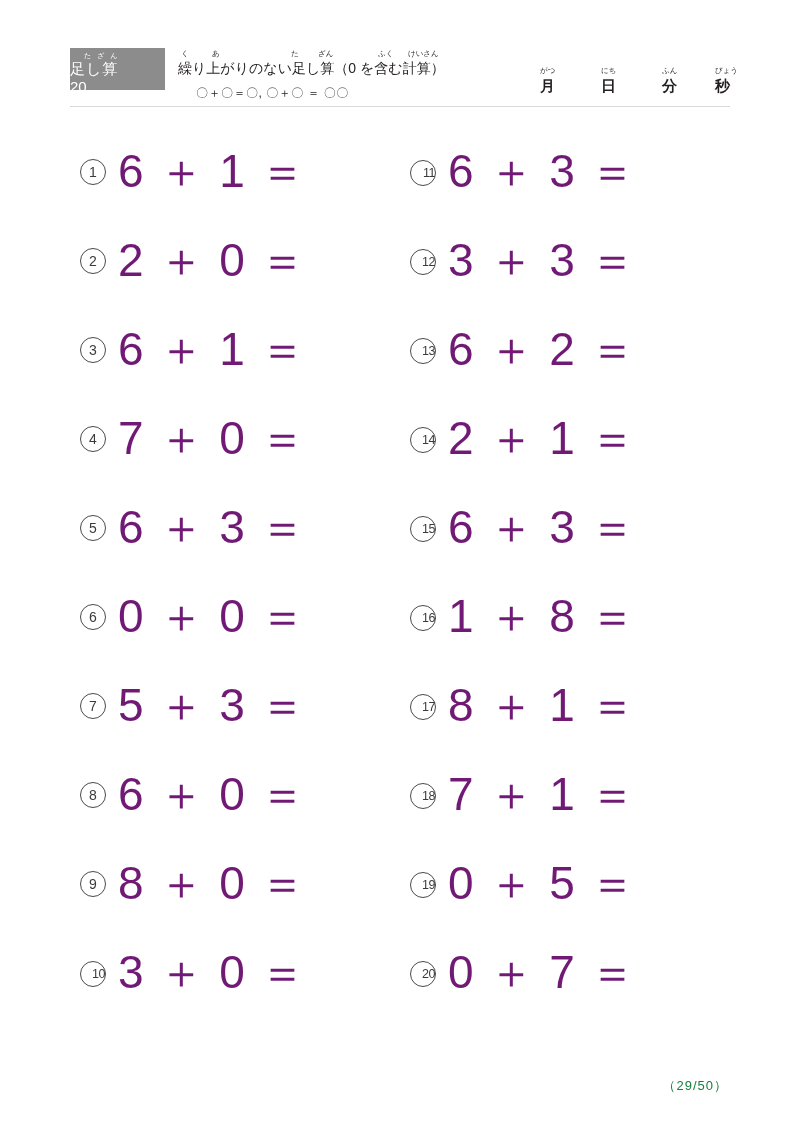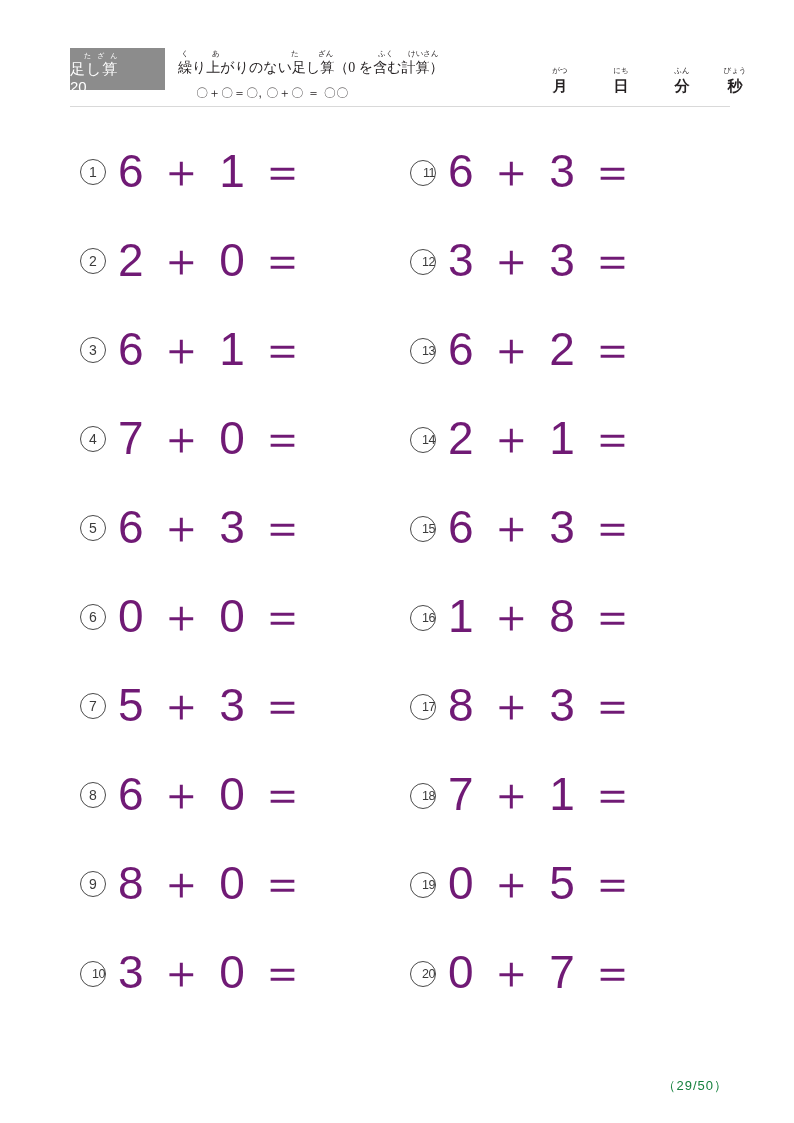--- a/index.html
+++ b/index.html
@@ -76,21 +76,20 @@
     line-height: 11px;
   }
   .subject .sub-ruby span {
     position: absolute;
     top: 0;
   }
   .subject .sub-main {
     font-size: 14px;
     line-height: 18px;
     white-space: nowrap;
-    font-family: Liberation Serif, serif;
   }
   .subject .sub-formula {
     font-size: 12px;
     line-height: 20px;
     margin-top: 6px;
     padding-left: 18px;
     letter-spacing: 0.5px;
     white-space: nowrap;
   }
 
@@ -98,21 +97,21 @@
     position: absolute;
     left: 400px;
     top: 18px;
     width: 262px;
     height: 40px;
   }
   .datebar .unit {
     position: absolute;
     top: 0;
     width: 40px;
-    text-align: center;
+    text-align: left;
   }
   .datebar .unit .u-ruby {
     display: block;
     font-size: 7.5px;
     line-height: 10px;
     color: #231f20;
   }
   .datebar .unit .u-main {
     display: block;
     font-size: 15px;
@@ -319,21 +318,21 @@
       <div class="prob">
         <div class="num dbl"><span class="circle-idx two">15</span></div>
         <div class="expr">6 ＋ 3 ＝</div>
       </div>
       <div class="prob">
         <div class="num dbl"><span class="circle-idx two">16</span></div>
         <div class="expr">1 ＋ 8 ＝</div>
       </div>
       <div class="prob">
         <div class="num dbl"><span class="circle-idx two">17</span></div>
-        <div class="expr">8 ＋ 3 ＝</div>
+        <div class="expr">8 ＋ 1 ＝</div>
       </div>
       <div class="prob">
         <div class="num dbl"><span class="circle-idx two">18</span></div>
         <div class="expr">7 ＋ 1 ＝</div>
       </div>
       <div class="prob">
         <div class="num dbl"><span class="circle-idx two">19</span></div>
         <div class="expr">0 ＋ 5 ＝</div>
       </div>
       <div class="prob">

